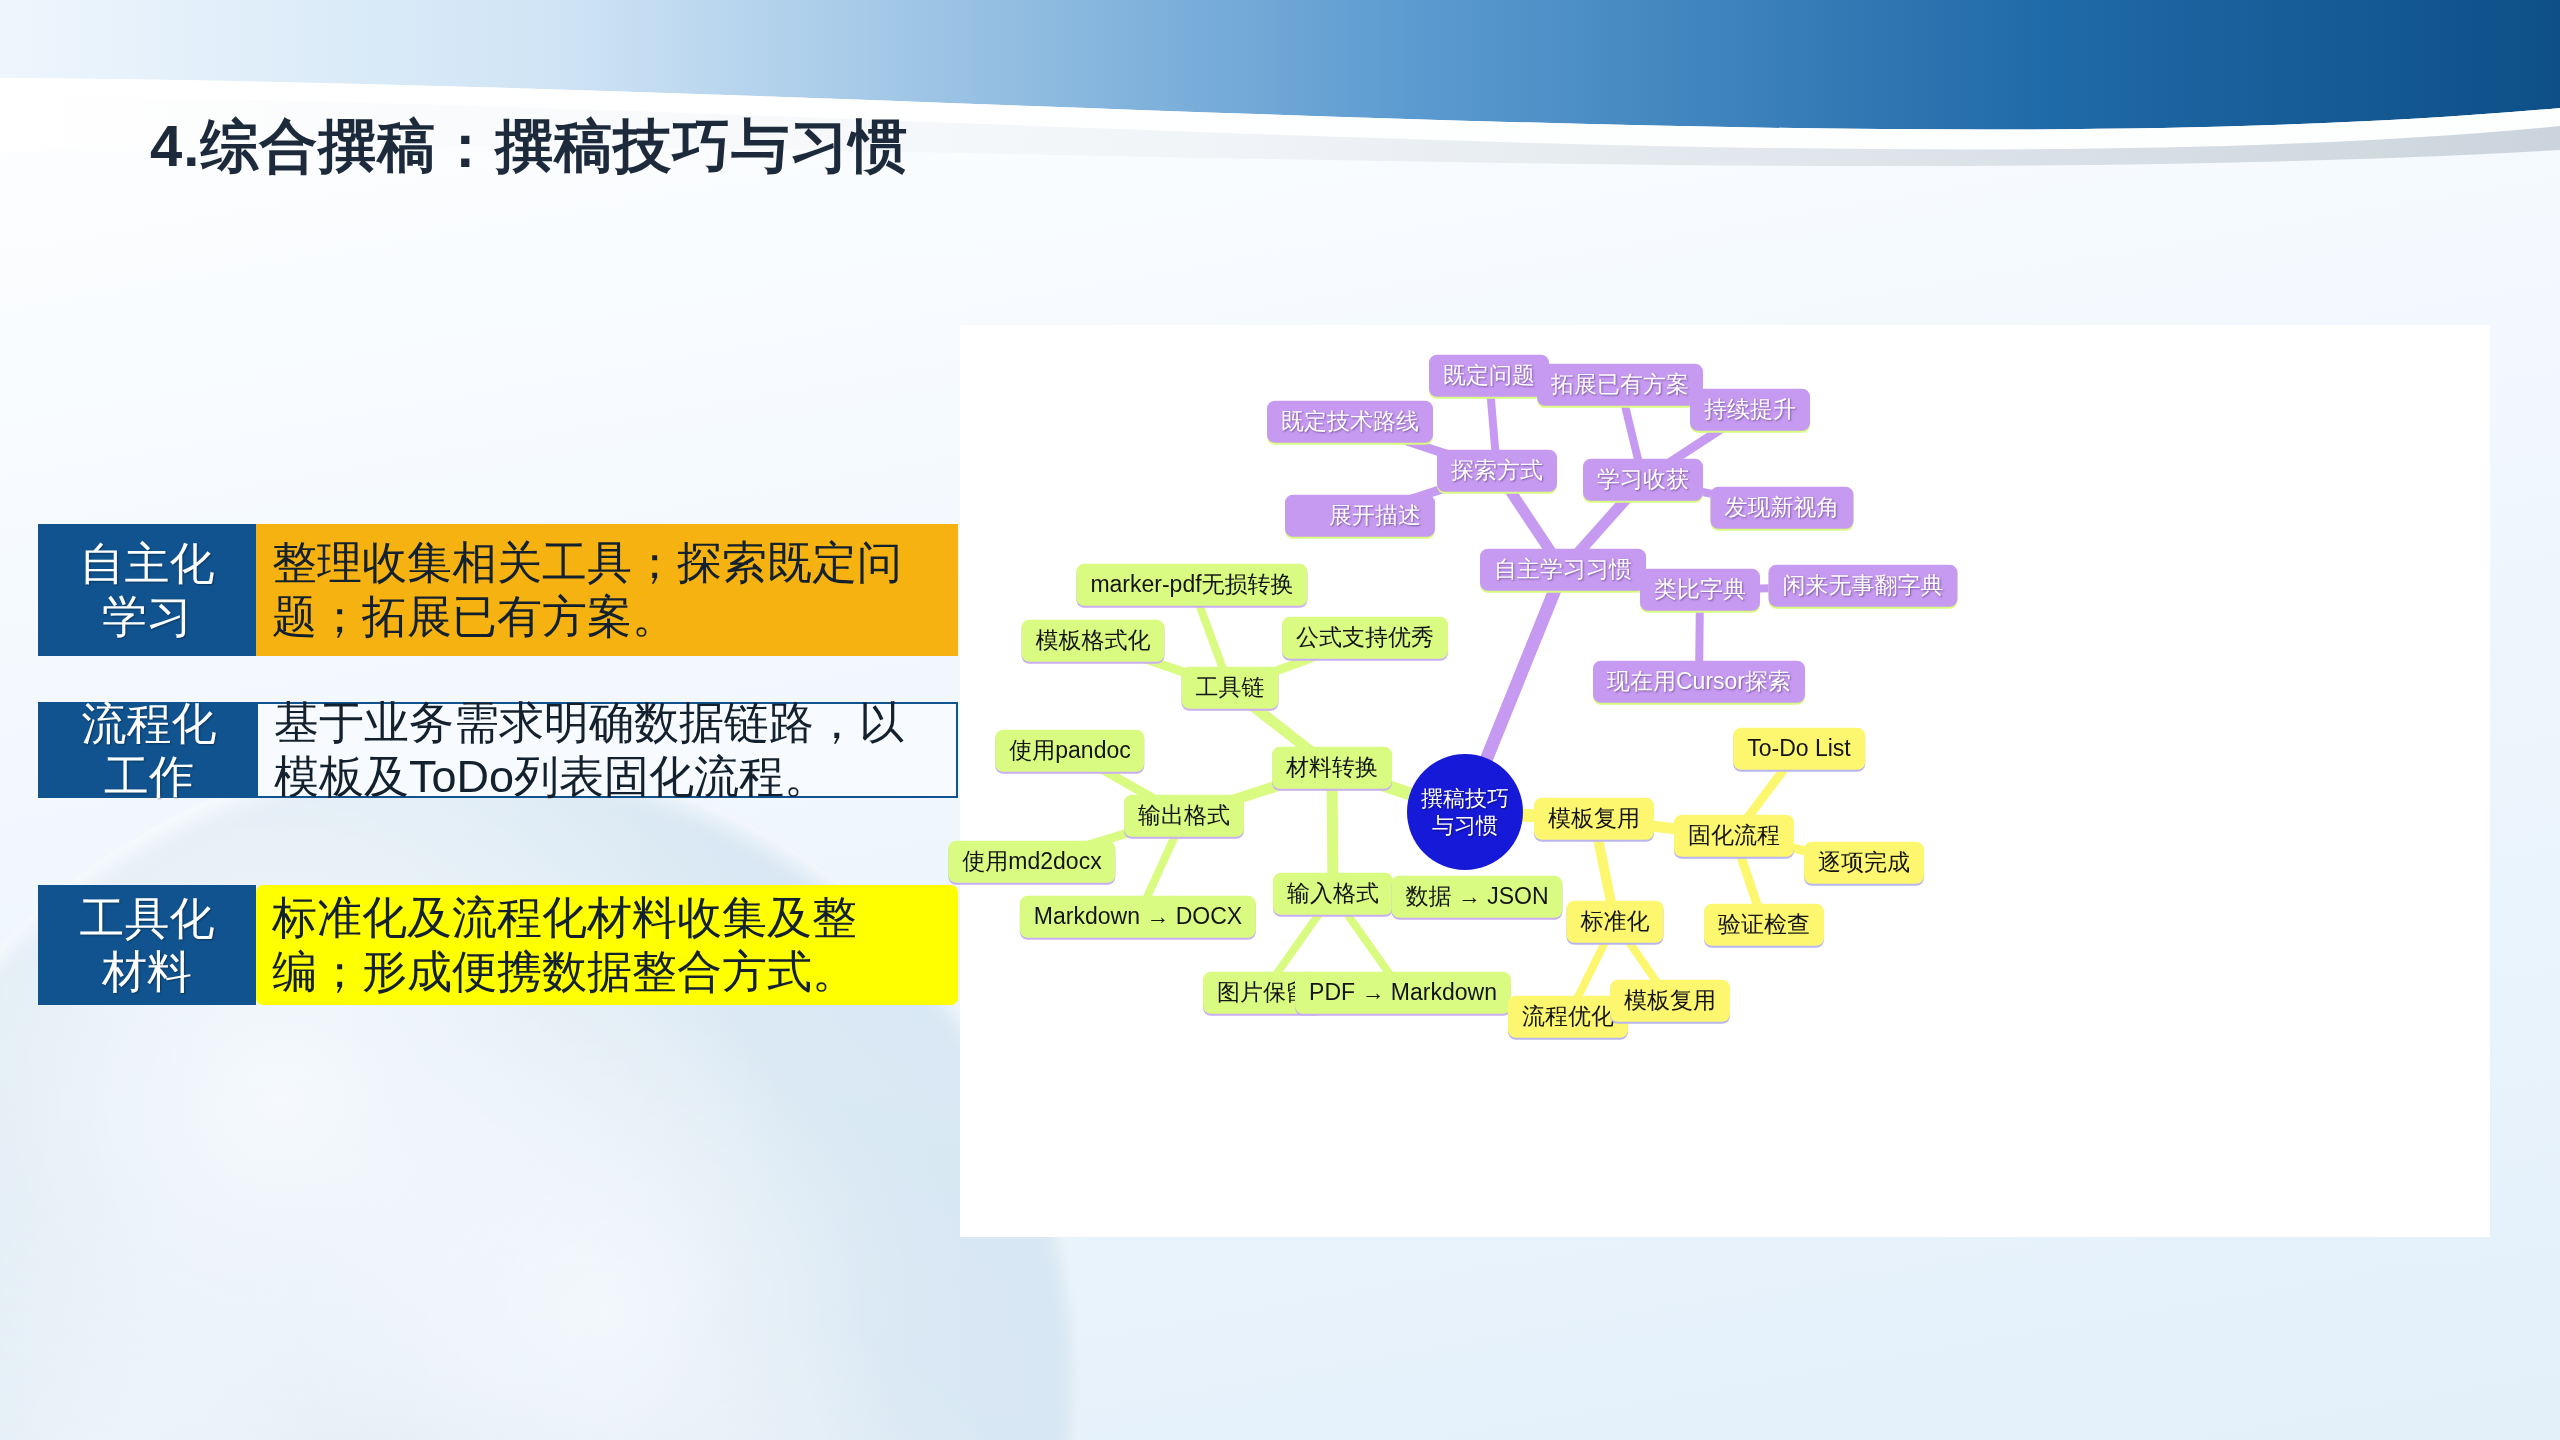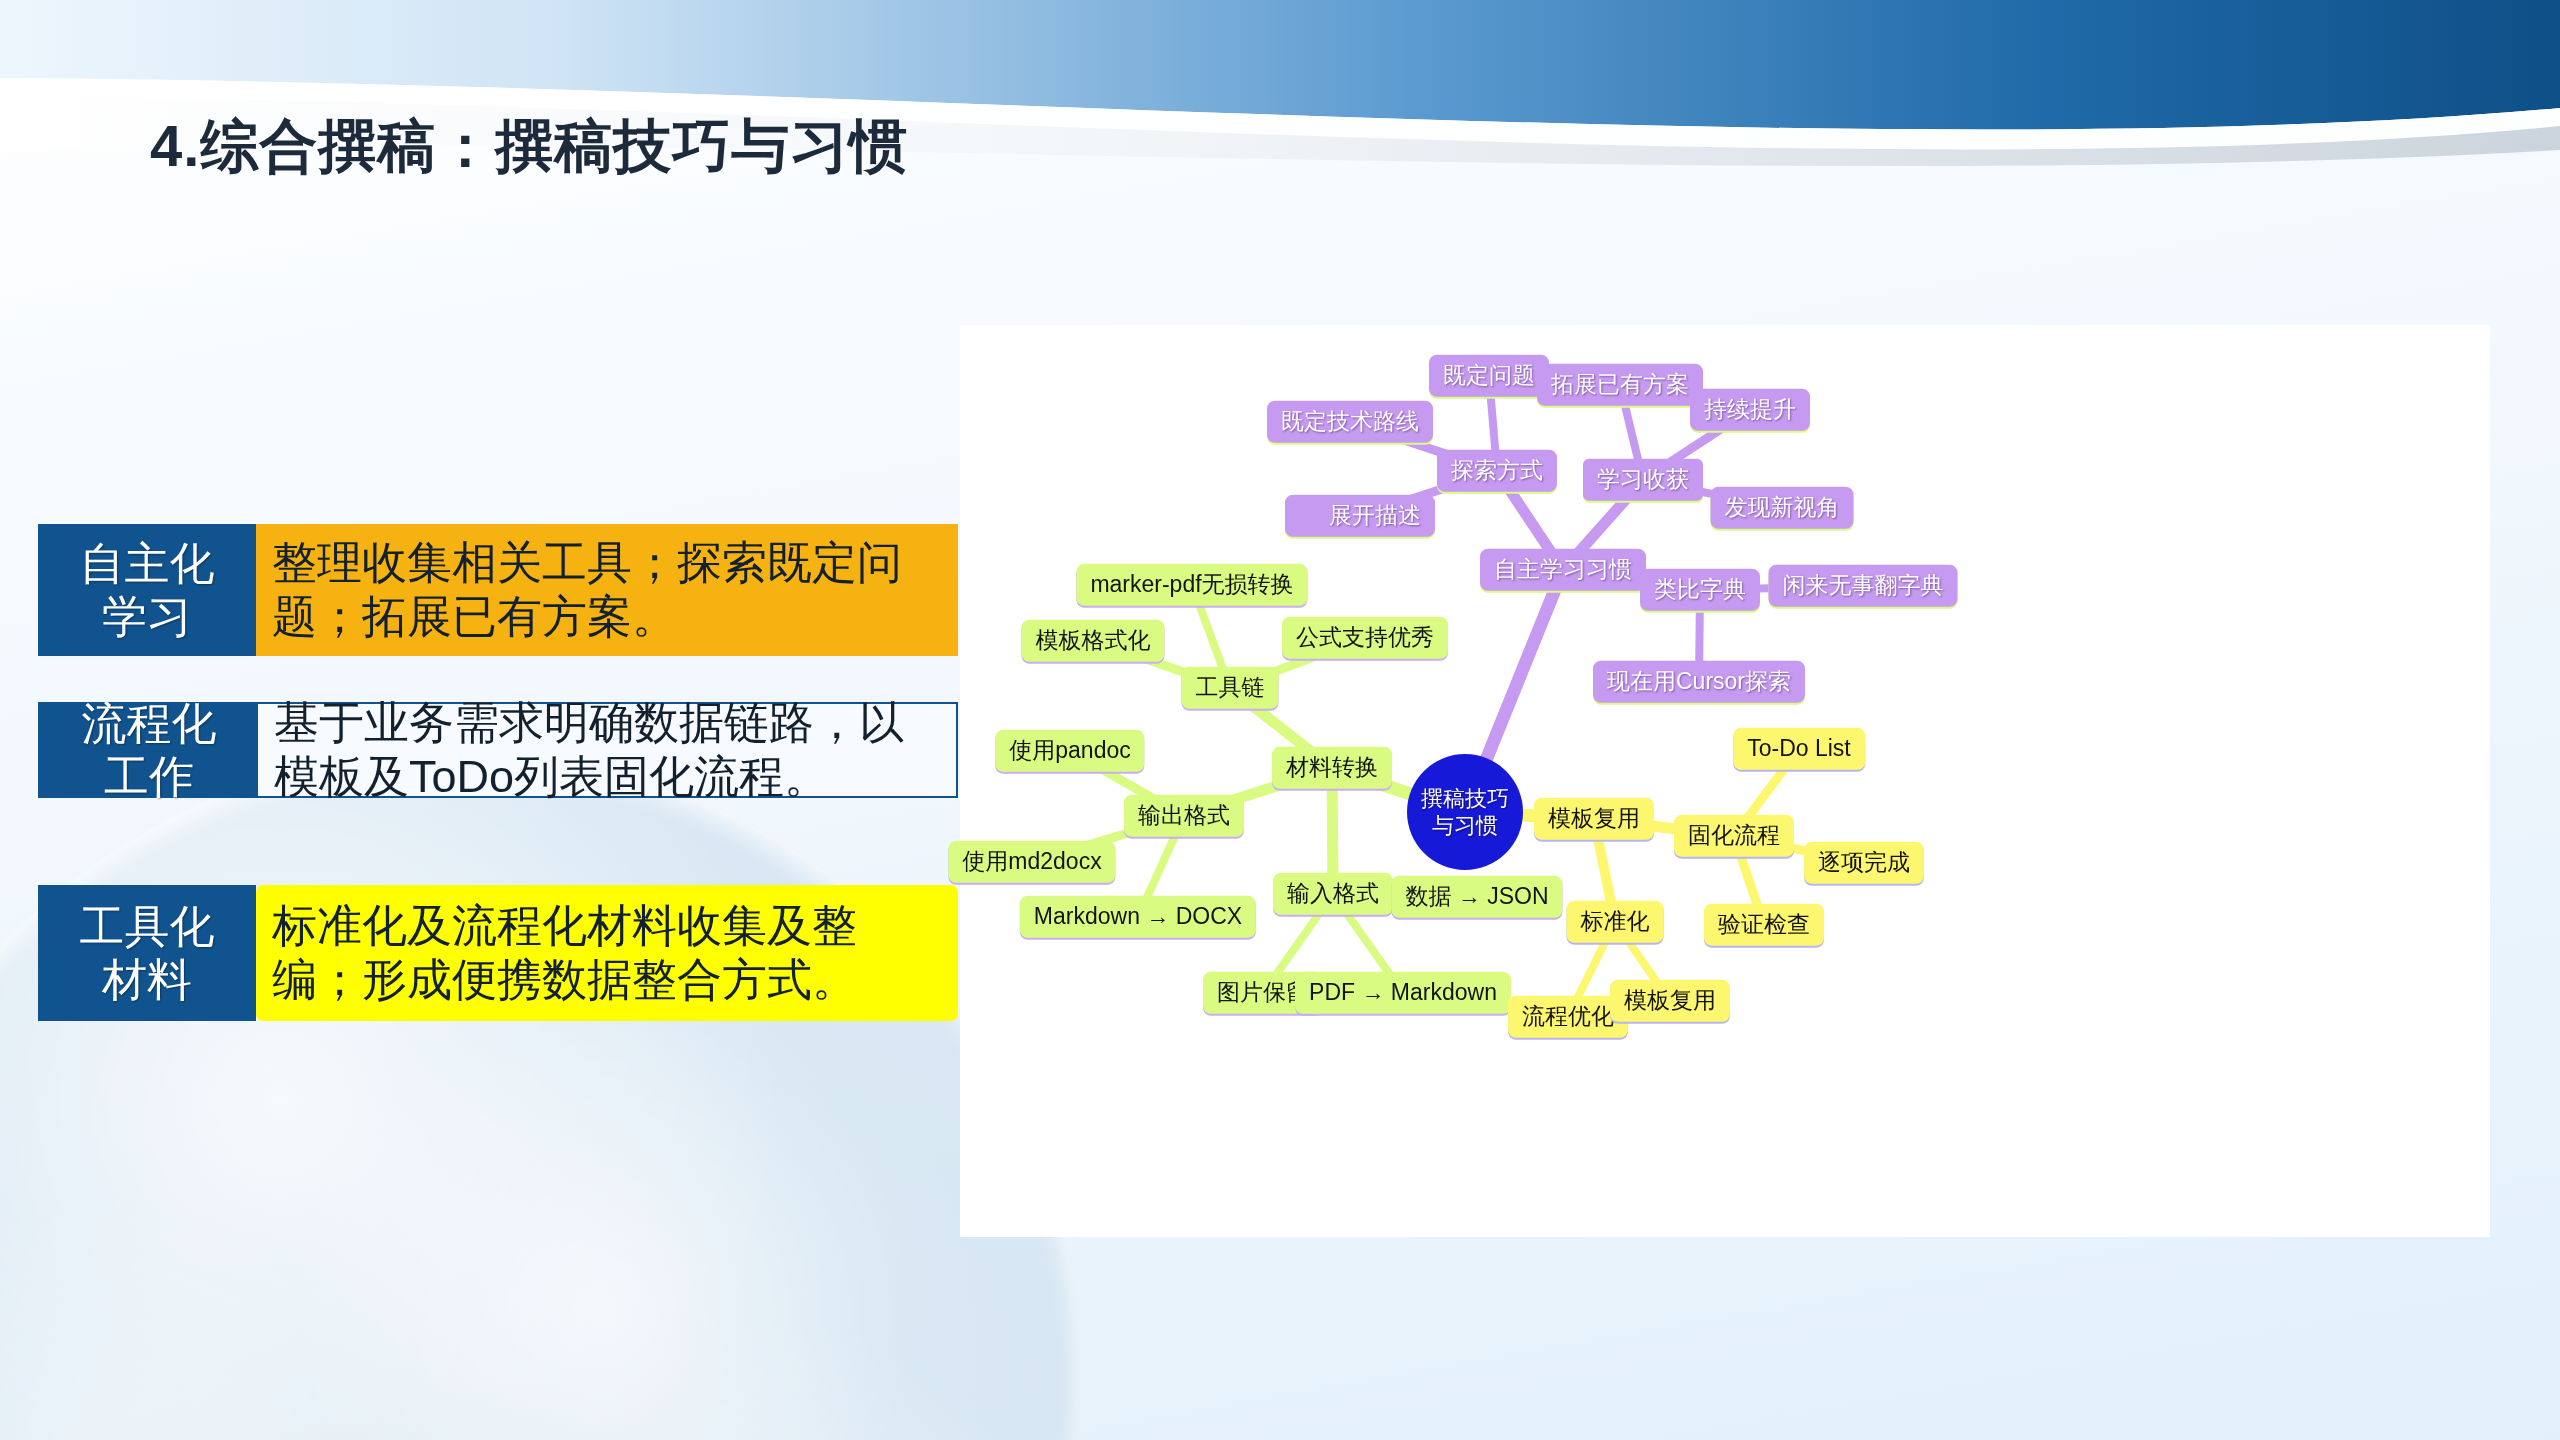--- a/index.html
+++ b/index.html
@@ -71,21 +71,21 @@
     font-size: 45px;
     line-height: 1.2;
     padding: 14px 18px 14px 16px;
     display: flex; align-items: center;
     color: #13202e;
   }
   .box.b1 { top: 524px; height: 132px; }
   .box.b1 .body { background: #f5b211; }
   .box.b2 { top: 702px; height: 96px; border: 2px solid #10538f; }
   .box.b2 .body { background: #f7fbff; }
-  .box.b3 { top: 885px; height: 136px; }
+  .box.b3 { top: 885px; height: 120px; }
   .box.b3 .body { background: #ffff00; border-radius: 7px; }
 
   
   #mindmap-panel {
     position: absolute;
     left: 960px; top: 325px;
     width: 1530px; height: 912px;
     background: #ffffff;
   }
   #mindmap-panel svg { position: absolute; left: 0; top: 0; }
@@ -216,21 +216,21 @@
     <div id="mindmap-nodes">
         <div class="mnode center" style="left: 505px; top: 487px;">
           <span>撰稿技巧</span>
           <span>与习惯</span>
         </div>
         <div class="mnode purple" style="left: 603px; top: 245px;">自主学习习惯</div>
         <div class="mnode purple" style="left: 537px; top: 146px;">探索方式</div>
         <div class="mnode purple" style="left: 529px; top: 51px;">既定问题</div>
         <div class="mnode purple" style="left: 390px; top: 97px;">既定技术路线</div>
         <div class="mnode purple" style="left: 400px; top: 191px; padding-left: 44px;">展开描述</div>
-        <div class="mnode purple" style="left: 683px; top: 155px; border-radius: 6px;">学习收获</div>
+        <div class="mnode purple" style="left: 683px; top: 155px;">学习收获</div>
         <div class="mnode purple" style="left: 660px; top: 60px;">拓展已有方案</div>
         <div class="mnode purple" style="left: 790px; top: 85px;">持续提升</div>
         <div class="mnode purple" style="left: 822px; top: 183px;">发现新视角</div>
         <div class="mnode purple" style="left: 740px; top: 265px;">类比字典</div>
         <div class="mnode purple" style="left: 903px; top: 261px;">闲来无事翻字典</div>
         <div class="mnode purple" style="left: 739px; top: 357px;">现在用Cursor探索</div>
         <div class="mnode green" style="left: 372px; top: 443px;">材料转换</div>
         <div class="mnode green" style="left: 270px; top: 363px;">工具链</div>
         <div class="mnode green" style="left: 133px; top: 316px;">模板格式化</div>
         <div class="mnode green" style="left: 232px; top: 260px;">marker-pdf无损转换</div>

